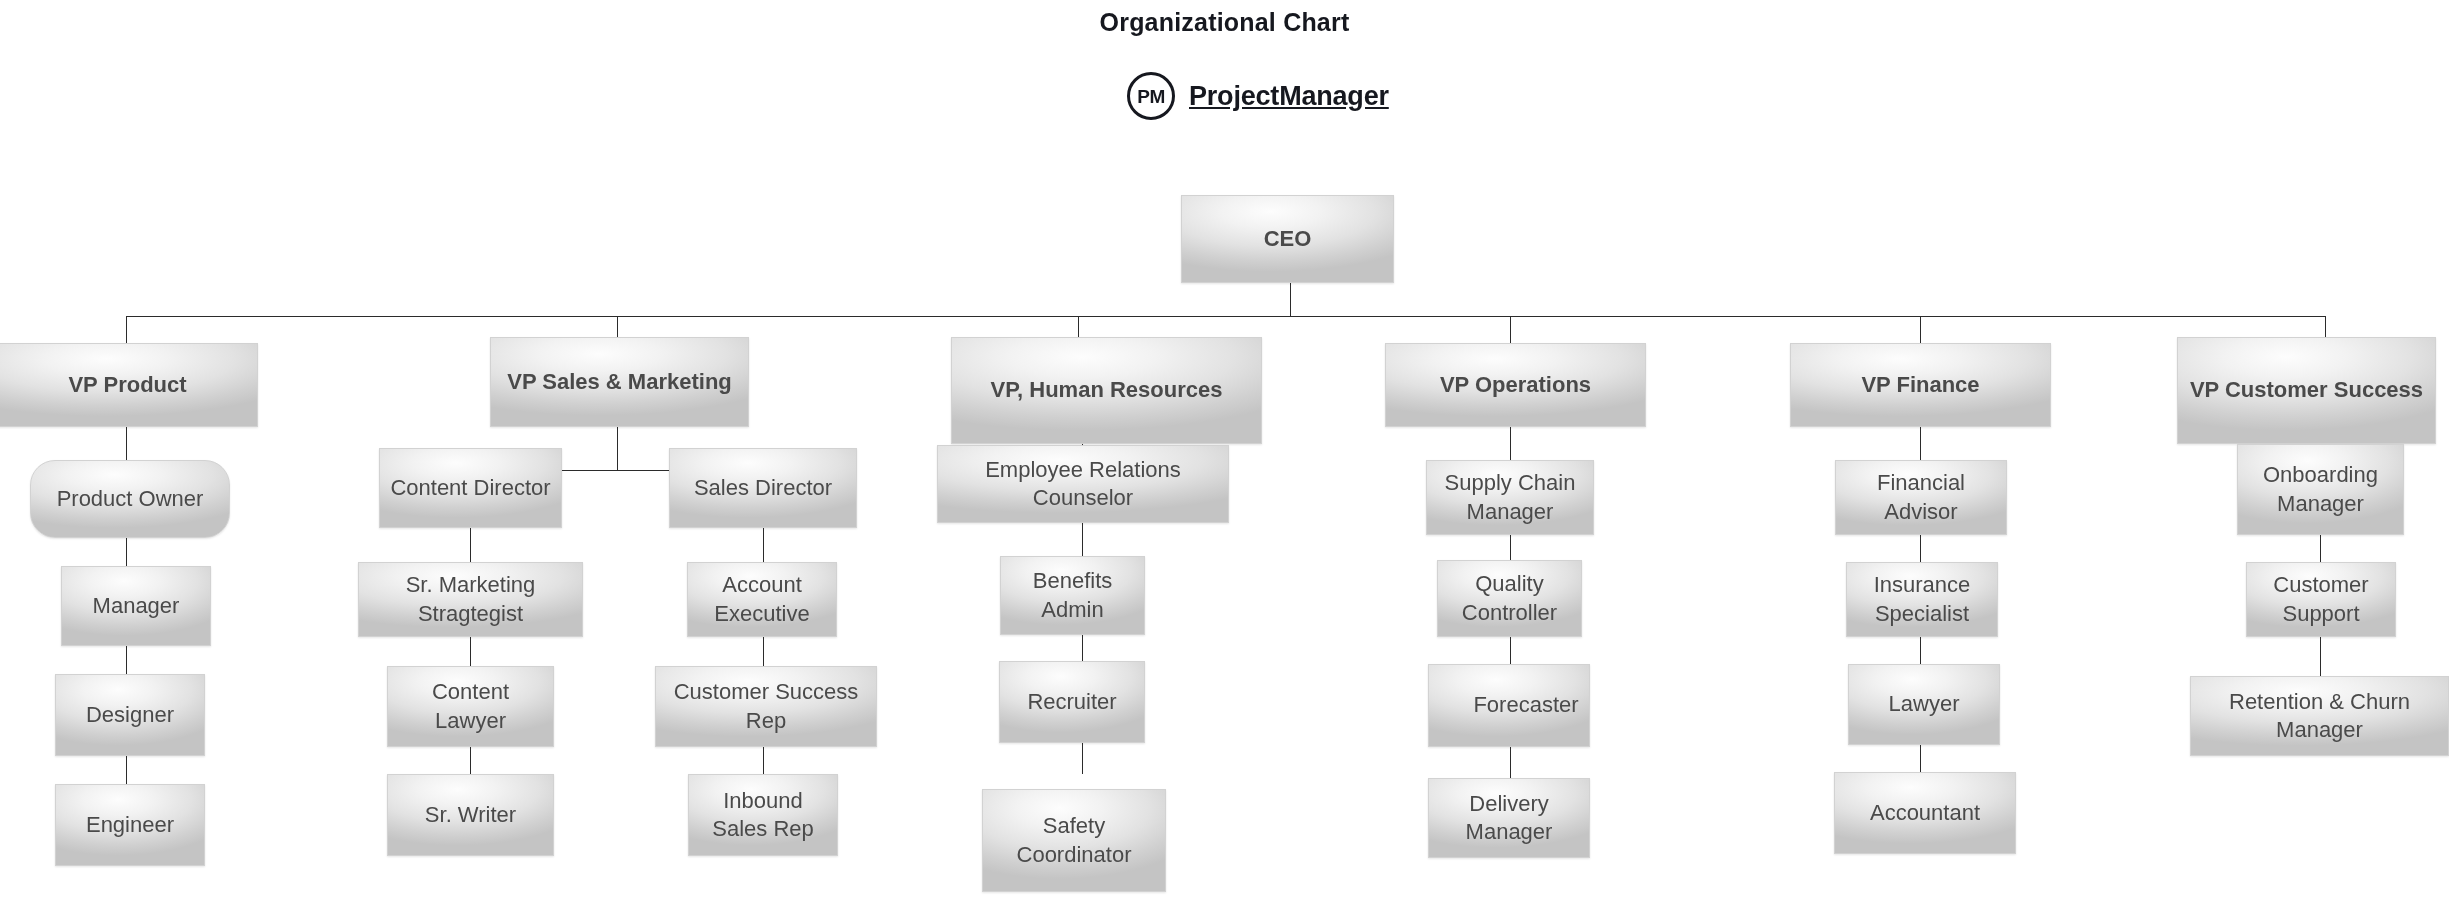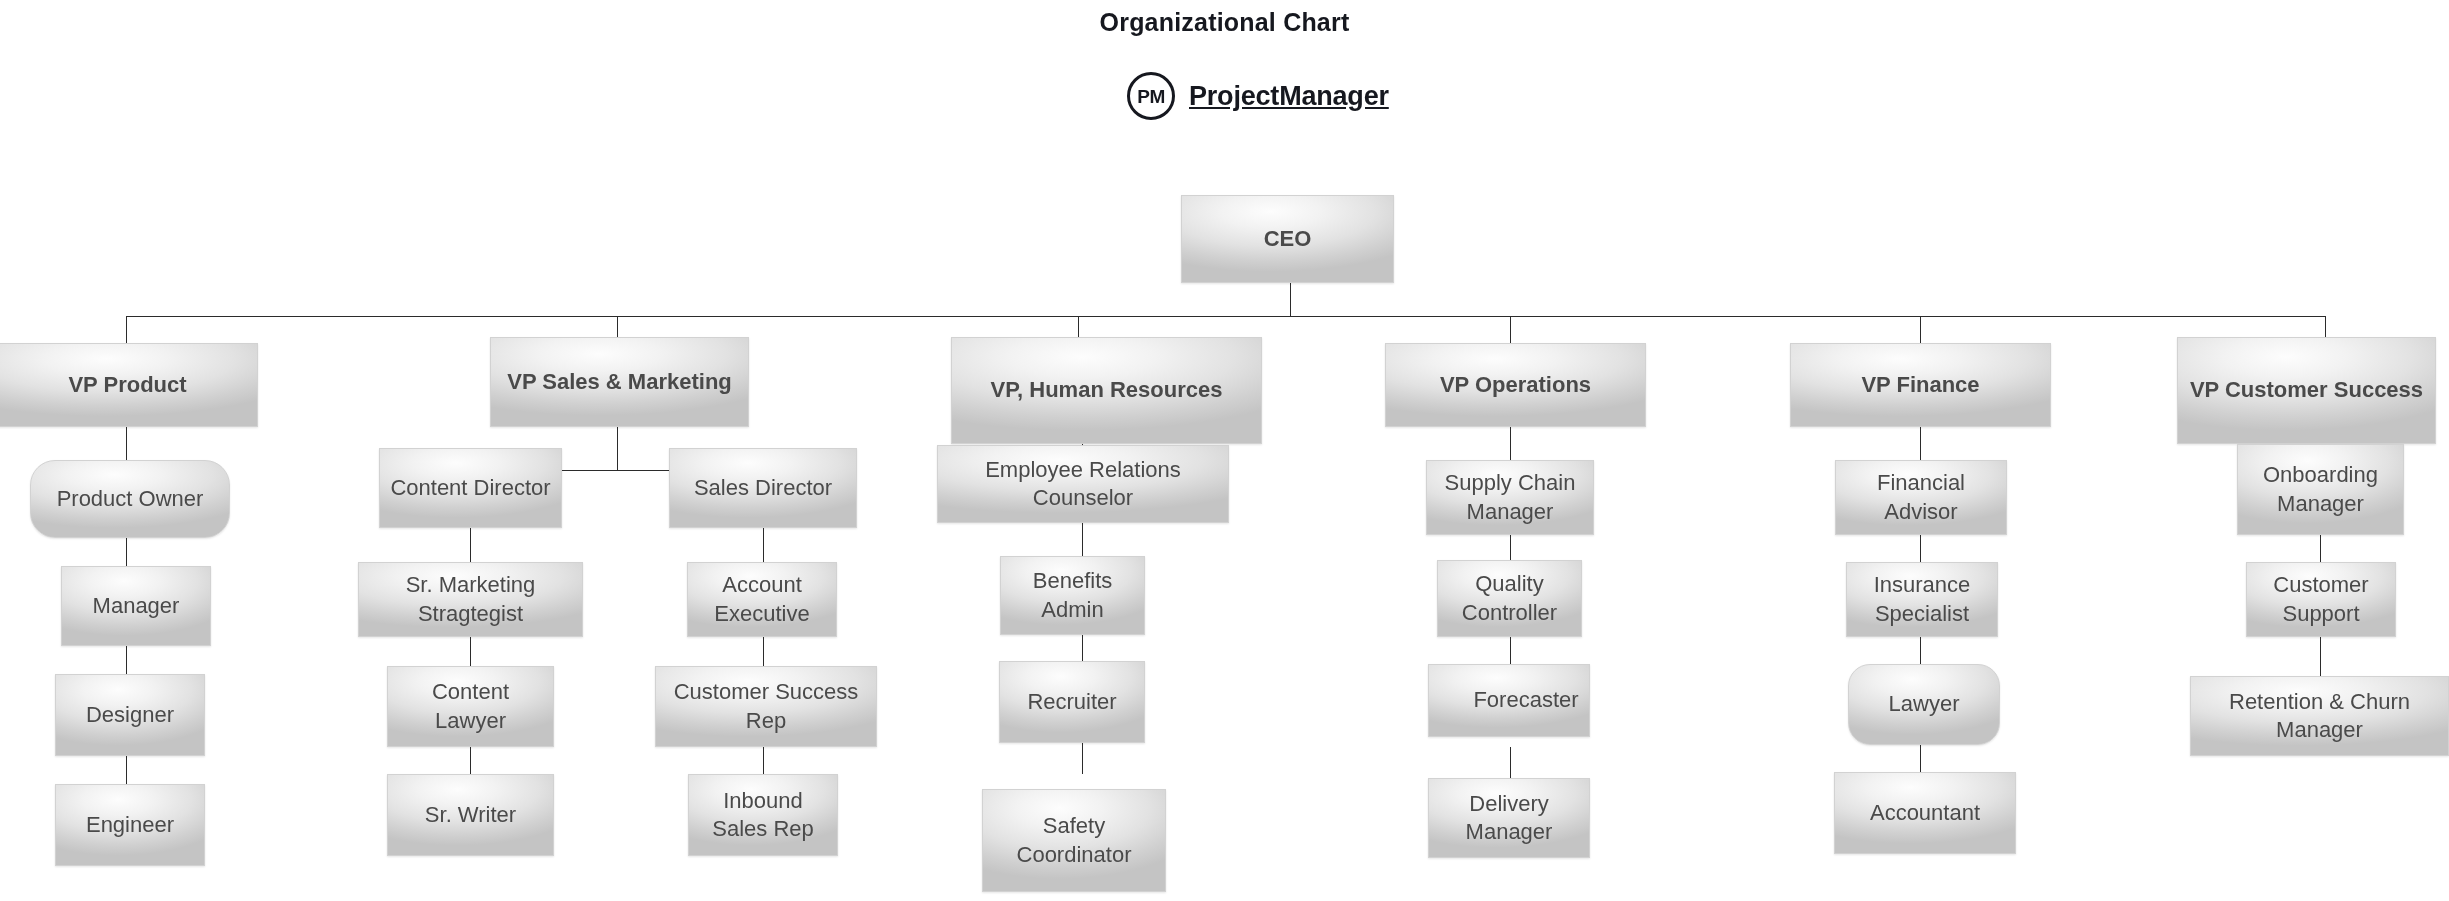--- a/index.html
+++ b/index.html
@@ -197,25 +197,25 @@
   <div class="node level-sub" style="left:655px; top:666px; width:222px; height:81px;">Customer Success Rep</div>
   <div class="node level-sub" style="left:688px; top:774px; width:150px; height:82px;">Inbound Sales Rep</div>
 
   <div class="node level-sub" style="left:937px; top:445px; width:292px; height:78px;">Employee Relations Counselor</div>
   <div class="node level-sub" style="left:1000px; top:556px; width:145px; height:79px;">Benefits Admin</div>
   <div class="node level-sub" style="left:999px; top:661px; width:146px; height:82px;">Recruiter</div>
   <div class="node level-sub" style="left:982px; top:789px; width:184px; height:103px;">Safety Coordinator</div>
 
   <div class="node level-sub" style="left:1426px; top:460px; width:168px; height:75px;">Supply Chain Manager</div>
   <div class="node level-sub" style="left:1437px; top:560px; width:145px; height:77px;">Quality Controller</div>
-  <div class="node level-sub" style="left:1428px; top:664px; width:162px; height:73px;padding-left:40px;">Forecaster</div>
+  <div class="node level-sub" style="left:1428px; top:664px; width:162px; height:83px;padding-left:40px;">Forecaster</div>
   <div class="node level-sub" style="left:1428px; top:778px; width:162px; height:80px;">Delivery Manager</div>
 
   <div class="node level-sub" style="left:1835px; top:460px; width:172px; height:75px;">Financial Advisor</div>
   <div class="node level-sub" style="left:1846px; top:562px; width:152px; height:75px;">Insurance Specialist</div>
-  <div class="node level-sub" style="left:1848px; top:664px; width:152px; height:81px;border-radius:22px;">Lawyer</div>
+  <div class="node level-sub" style="left:1848px; top:664px; width:152px; height:81px;">Lawyer</div>
   <div class="node level-sub" style="left:1834px; top:772px; width:182px; height:82px;">Accountant</div>
 
   <div class="node level-sub" style="left:2237px; top:444px; width:167px; height:91px;">Onboarding Manager</div>
   <div class="node level-sub" style="left:2190px; top:676px; width:259px; height:80px;">Retention &amp; Churn Manager</div>
   <div class="node level-sub" style="left:2246px; top:562px; width:150px; height:75px;">Customer Support</div>
 
 </div>
 
 </body></html>

